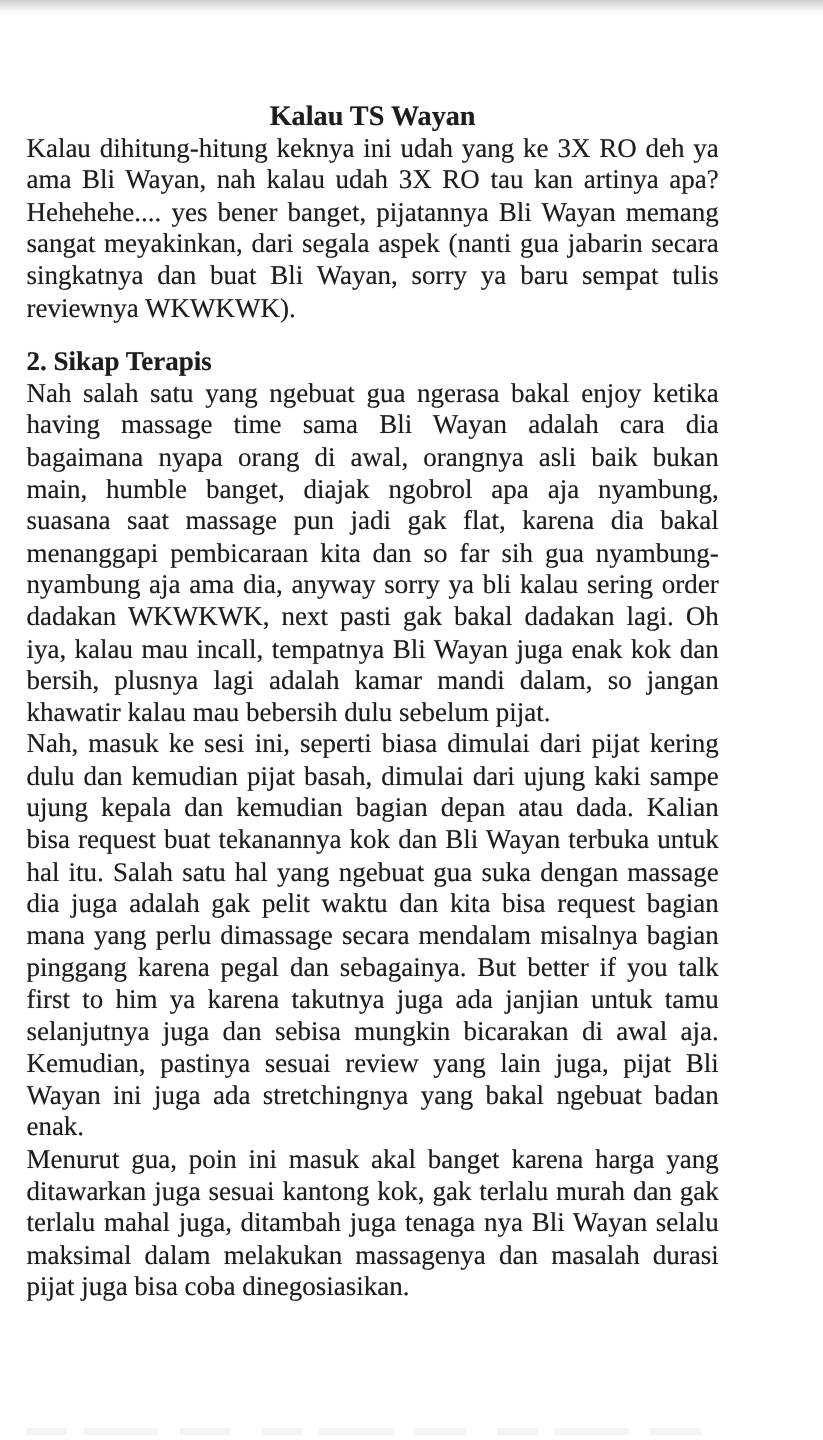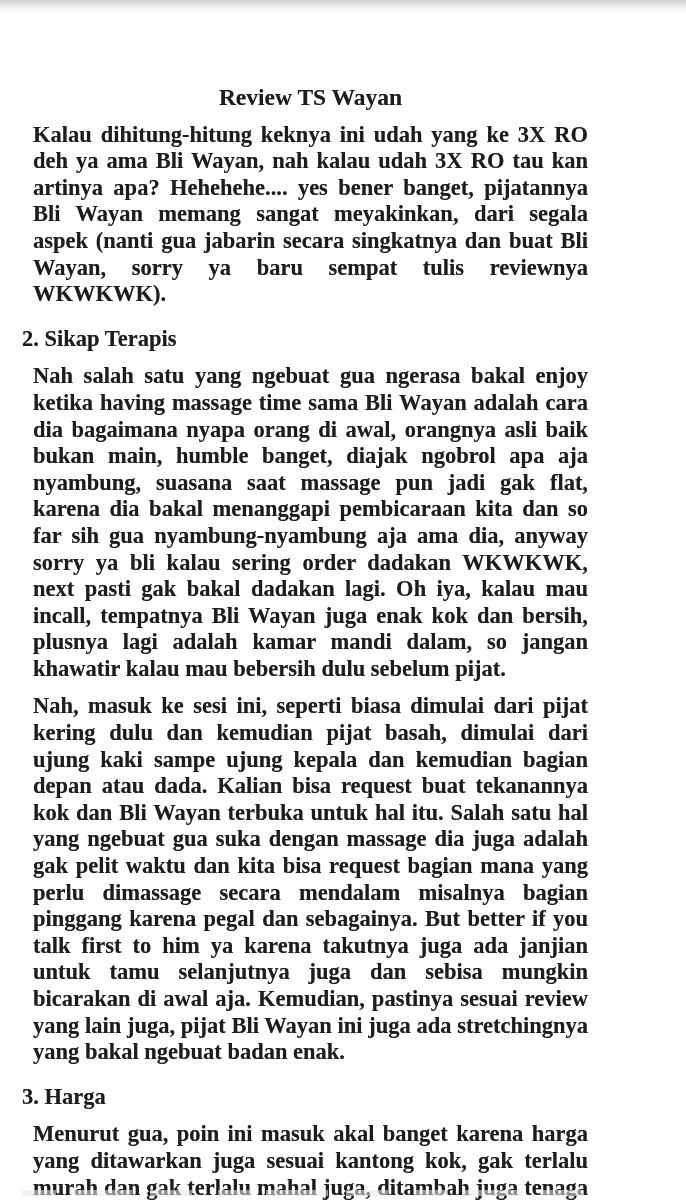--- a/index.html
+++ b/index.html
@@ -33,22 +33,21 @@
     text-shadow: 0 0 0.6px rgba(30,30,30,0.5);
   }
   .doc-title {
     margin: 0;
     font-size: 23.5px;
     font-weight: bold;
     text-align: center;
     line-height: 26.6px;
   }
   .para {
-    margin: 11px;
-    font-weight: bold;
+    margin: 0;
   }
   .section-heading {
     margin: 18px 0 0 0;
     font-size: 22.5px;
     font-weight: bold;
     line-height: 26.6px;
     text-align: left;
   }
   
   .truncated-line {
@@ -70,27 +69,26 @@
     );
   }
 </style>
 </head>
 <body>
 
 <div class="top-edge"></div>
 
 <div class="page">
 
-  <h1 class="doc-title">Review TS Wayan</h1>
+  <h1 class="doc-title">Kalau TS Wayan</h1>
 
   <p class="para">Kalau dihitung-hitung keknya ini udah yang ke 3X RO deh ya ama Bli Wayan, nah kalau udah 3X RO tau kan artinya apa? Hehehehe.... yes bener banget, pijatannya Bli Wayan memang sangat meyakinkan, dari segala aspek (nanti gua jabarin secara singkatnya dan buat Bli Wayan, sorry ya baru sempat tulis reviewnya WKWKWK).</p>
 
   <h2 class="section-heading">2. Sikap Terapis</h2>
   <p class="para">Nah salah satu yang ngebuat gua ngerasa bakal enjoy ketika having massage time sama Bli Wayan adalah cara dia bagaimana nyapa orang di awal, orangnya asli baik bukan main, humble banget, diajak ngobrol apa aja nyambung, suasana saat massage pun jadi gak flat, karena dia bakal menanggapi pembicaraan kita dan so far sih gua nyambung-nyambung aja ama dia, anyway sorry ya bli kalau sering order dadakan WKWKWK, next pasti gak bakal dadakan lagi. Oh iya, kalau mau incall, tempatnya Bli Wayan juga enak kok dan bersih, plusnya lagi adalah kamar mandi dalam, so jangan khawatir kalau mau bebersih dulu sebelum pijat.</p>
 
   <p class="para">Nah, masuk ke sesi ini, seperti biasa dimulai dari pijat kering dulu dan kemudian pijat basah, dimulai dari ujung kaki sampe ujung kepala dan kemudian bagian depan atau dada. Kalian bisa request buat tekanannya kok dan Bli Wayan terbuka untuk hal itu. Salah satu hal yang ngebuat gua suka dengan massage dia juga adalah gak pelit waktu dan kita bisa request bagian mana yang perlu dimassage secara mendalam misalnya bagian pinggang karena pegal dan sebagainya. But better if you talk first to him ya karena takutnya juga ada janjian untuk tamu selanjutnya juga dan sebisa mungkin bicarakan di awal aja. Kemudian, pastinya sesuai review yang lain juga, pijat Bli Wayan ini juga ada stretchingnya yang bakal ngebuat badan enak.</p>
 
-  <h2 class="section-heading">3. Harga</h2>
   <p class="para">Menurut gua, poin ini masuk akal banget karena harga yang ditawarkan juga sesuai kantong kok, gak terlalu murah dan gak terlalu mahal juga, ditambah juga tenaga nya Bli Wayan selalu maksimal dalam melakukan massagenya dan masalah durasi pijat juga bisa coba dinegosiasikan.</p>
 
 </div>
 
 <div class="truncated-line"></div>
 
 </body></html>

